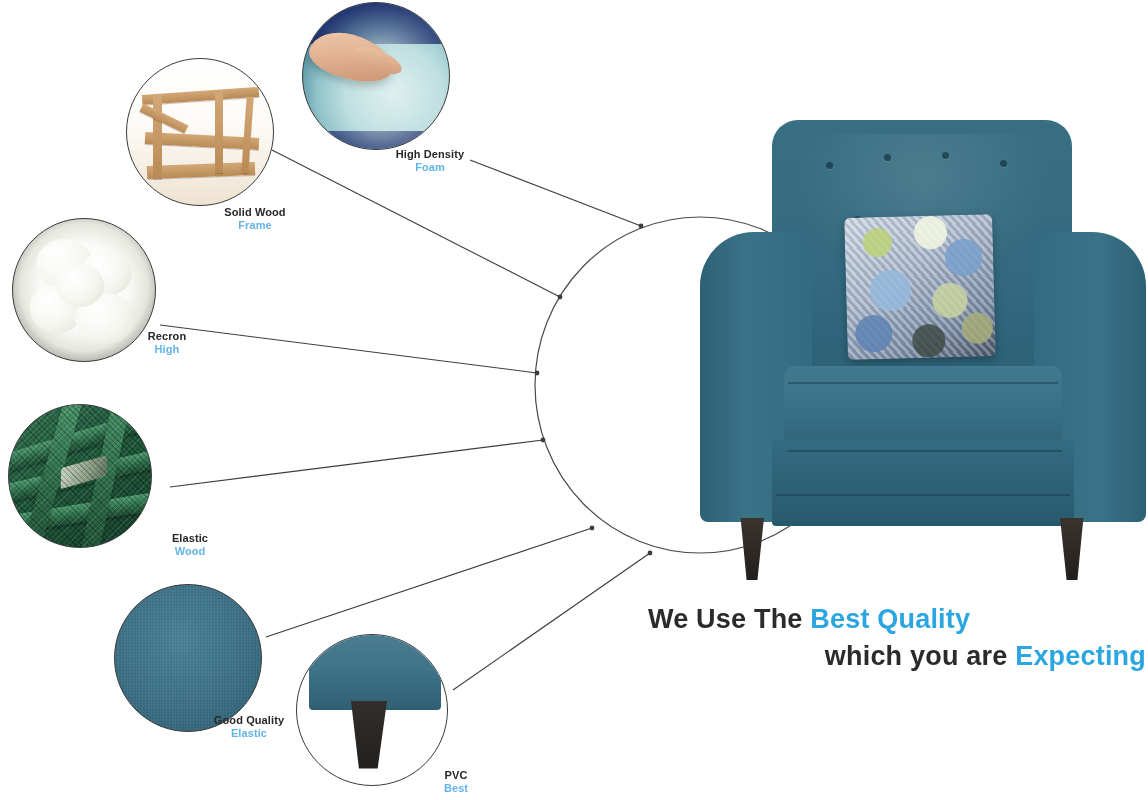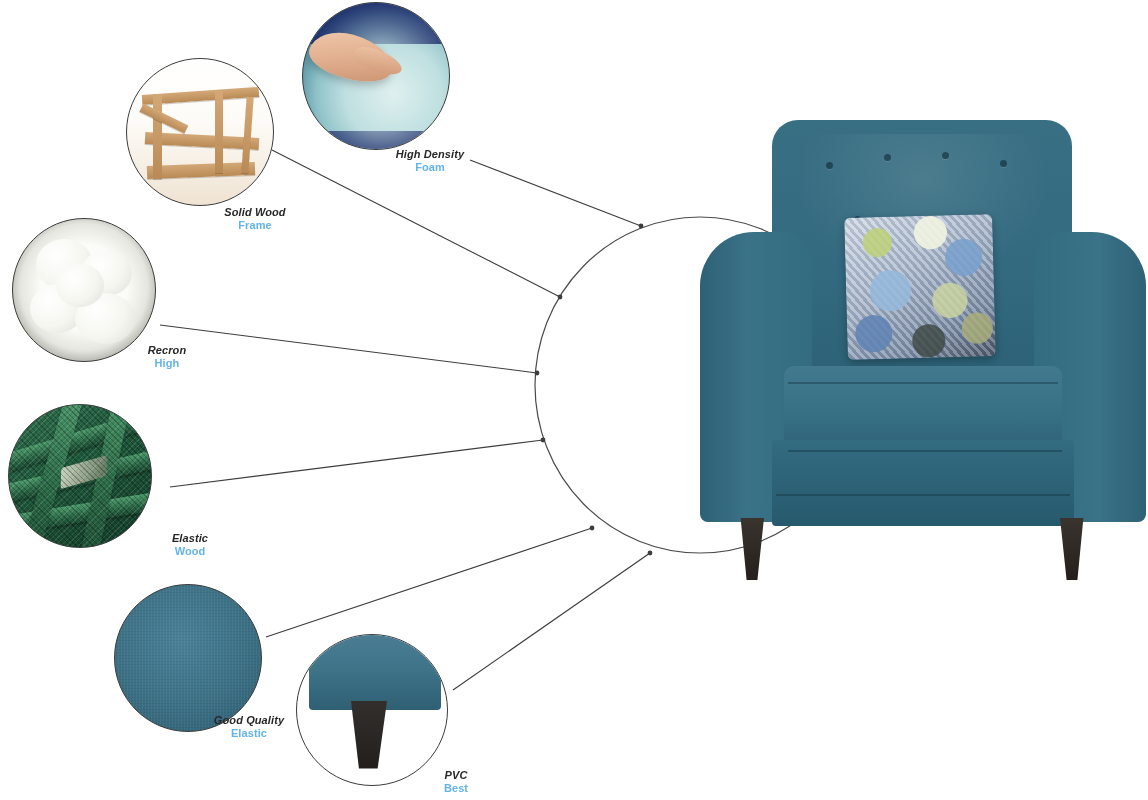--- a/index.html
+++ b/index.html
@@ -39,21 +39,20 @@
     text-align: center;
     line-height: 1.15;
     white-space: nowrap;
   }
   .caption .l1 {
     display: block;
     font-size: 11px;
     font-weight: bold;
     color: #272727;
     letter-spacing: .1px;
-    font-style: italic;
   }
   .caption .l2 {
     display: block;
     font-size: 11px;
     font-weight: bold;
     color: #63b4e8;
     letter-spacing: .1px;
   }
 
   
@@ -317,21 +316,21 @@
   </div>
 
   <div class="feature">
     <div class="thumb art-fibre" style="left:12px; top:218px; width:144px; height:144px;">
       <div class="puff" style="left:16%; top:14%; width:40%; height:36%;"></div>
       <div class="puff" style="left:48%; top:22%; width:36%; height:32%;"></div>
       <div class="puff" style="left:12%; top:46%; width:38%; height:34%;"></div>
       <div class="puff" style="left:44%; top:52%; width:42%; height:36%;"></div>
       <div class="puff" style="left:30%; top:32%; width:34%; height:30%;"></div>
     </div>
-    <div class="caption" style="left:80px; top:344px; width:174px;">
+    <div class="caption" style="left:80px; top:330px; width:174px;">
       <span class="l1">Recron</span>
       <span class="l2">High</span>
     </div>
   </div>
 
   <div class="feature">
     <div class="thumb art-belt" style="left:8px; top:404px; width:144px; height:144px;">
       <div class="strap" style="left:-14%; top:18%; width:130%; height:13%; transform:rotate(-17deg);"></div>
       <div class="strap" style="left:-14%; top:44%; width:130%; height:13%; transform:rotate(-13deg);"></div>
       <div class="strap" style="left:-14%; top:70%; width:130%; height:13%; transform:rotate(-9deg);"></div>
@@ -383,14 +382,24 @@
     <div class="ch ch-base"></div>
 
     <div class="ch-seam" style="left:112px; top:262px; width:270px;"></div>
     <div class="ch-seam" style="left:112px; top:330px; width:274px;"></div>
     <div class="ch-seam" style="left:100px; top:374px; width:294px;"></div>
 
     <div class="ch-leg l"></div>
     <div class="ch-leg r"></div>
   </div>
 
+  <div id="tagline">
+    <div class="tl-line tl-1">
+      <span class="tl-dark">We Use The</span>
+      <span class="tl-blue">Best Quality</span>
+    </div>
+    <div class="tl-line tl-2">
+      <span class="tl-dark">which you are</span>
+      <span class="tl-blue">Expecting</span>
+    </div>
+  </div>
 
 </div>
 
 </body></html>

